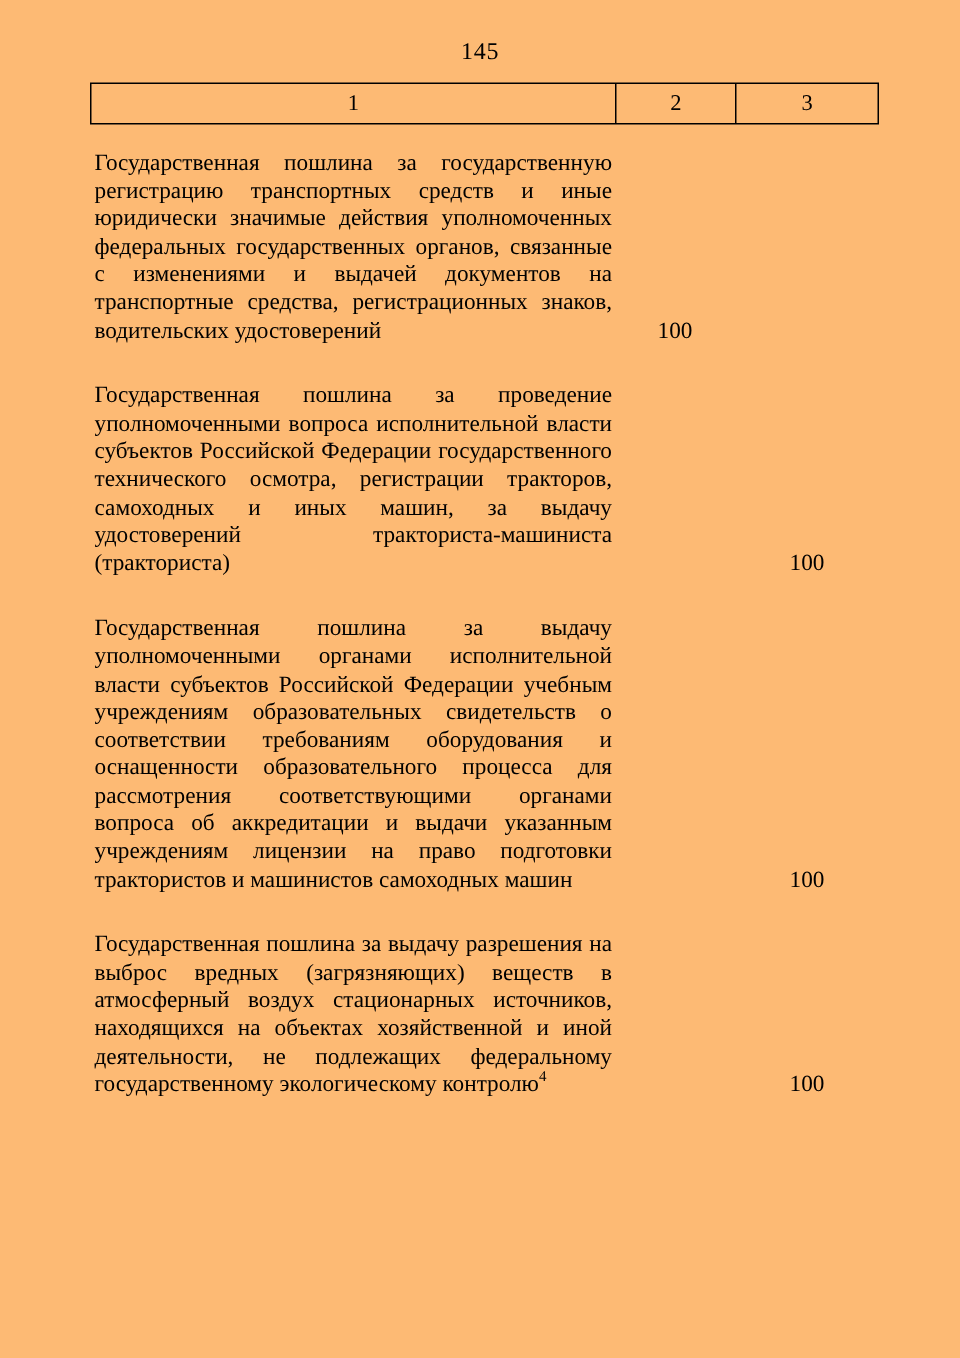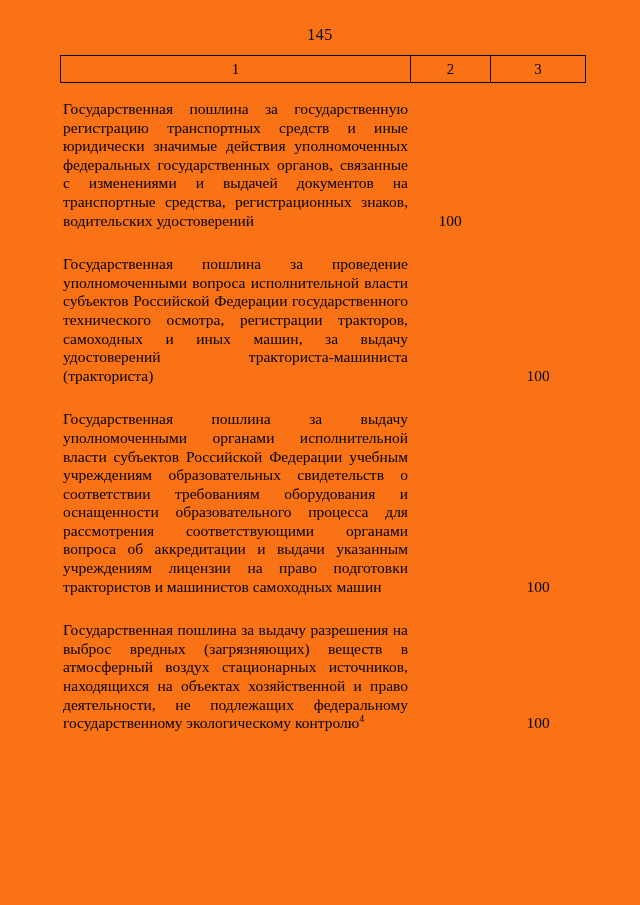--- a/index.html
+++ b/index.html
@@ -1,21 +1,21 @@
 <!DOCTYPE html>
 <html><head>
 <meta charset="utf-8">
 <style>
   * { margin: 0; padding: 0; box-sizing: border-box; }
   html, body { background: #ffffff; }
   .page {
     position: relative;
     width: 640px;
     height: 905px;
-    background: #f97316;
+    background: #fdba74;
     color: #000000;
     font-family: "Liberation Serif", serif;
     overflow: hidden;
   }
   .page-number {
     position: absolute;
     top: 26px;
     left: 0;
     width: 640px;
     text-align: center;
@@ -104,20 +104,20 @@
       <div class="cell-v3">100</div>
     </div>
 
     <div class="fee-row">
       <div class="cell-text"><span>Государственная пошлина за выдачу уполномоченными органами исполнительной власти субъектов Российской Федерации учебным учреждениям образовательных свидетельств о соответствии требованиям оборудования и оснащенности образовательного процесса для рассмотрения соответствующими органами вопроса об аккредитации и выдачи указанным учреждениям лицензии на право подготовки трактористов и машинистов самоходных машин</span><sup></sup></div>
       <div class="cell-v2"></div>
       <div class="cell-v3">100</div>
     </div>
 
     <div class="fee-row">
-      <div class="cell-text"><span>Государственная пошлина за выдачу разрешения на выброс вредных (загрязняющих) веществ в атмосферный воздух стационарных источников, находящихся на объектах хозяйственной и право деятельности, не подлежащих федеральному государственному экологическому контролю</span><sup>4</sup></div>
+      <div class="cell-text"><span>Государственная пошлина за выдачу разрешения на выброс вредных (загрязняющих) веществ в атмосферный воздух стационарных источников, находящихся на объектах хозяйственной и иной деятельности, не подлежащих федеральному государственному экологическому контролю</span><sup>4</sup></div>
       <div class="cell-v2"></div>
       <div class="cell-v3">100</div>
     </div>
 
   </div>
 
 </div>
 
 </body></html>

